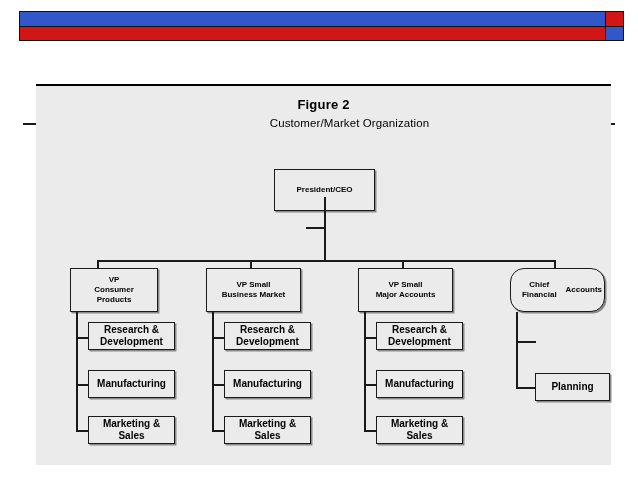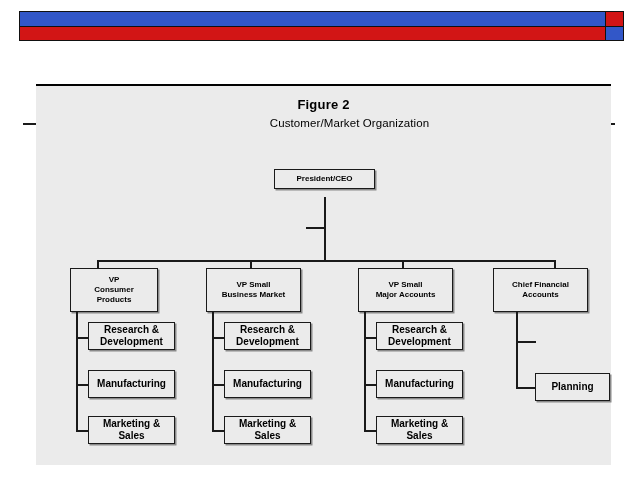--- a/index.html
+++ b/index.html
@@ -108,21 +108,21 @@
 </div>
 
 <div class="edge-tick" id="edge-tick-left"></div>
 <div class="edge-tick" id="edge-tick-right"></div>
 
 <div id="slide">
 
   <div id="fig-title">Figure 2</div>
   <div id="fig-subtitle">Customer/Market Organization</div>
 
-  <div class="obox" style="left:238px; top:83px; width:101px; height:20px;">
+  <div class="obox" style="left:238px; top:83px; width:101px; height:42px;">
     <span>President/CEO</span>
   </div>
 
   <div class="conn vline" style="left:288px; top:111px; height:63px;"></div>
 
   <div class="conn hline" style="left:270px; top:141px; width:19px;"></div>
 
   <div class="conn hline" style="left:61px; top:174px; width:458px;"></div>
 
   <div class="conn vline" style="left:61px; top:174px; height:9px;"></div>
@@ -187,21 +187,21 @@
     <span>Development</span>
   </div>
   <div class="obox small" style="left:340px; top:284px; width:87px; height:28px;">
     <span>Manufacturing</span>
   </div>
   <div class="obox small" style="left:340px; top:330px; width:87px; height:28px; flex-direction:column;">
     <span>Marketing &amp;</span>
     <span>Sales</span>
   </div>
 
-  <div class="obox" style="left:457px; top:182px; width:95px; height:44px; flex-direction:column;">
+  <div class="obox" style="left:474px; top:182px; width:95px; height:44px; flex-direction:row;border-radius:14px;">
     <span>Chief Financial</span>
     <span>Accounts</span>
   </div>
   <div class="conn vline" style="left:480px; top:226px; height:76px;"></div>
   <div class="conn hline" style="left:480px; top:255px; width:20px;"></div>
   <div class="conn hline" style="left:480px; top:301px; width:20px;"></div>
 
   <div class="obox small" style="left:499px; top:287px; width:75px; height:28px;">
     <span>Planning</span>
   </div>

